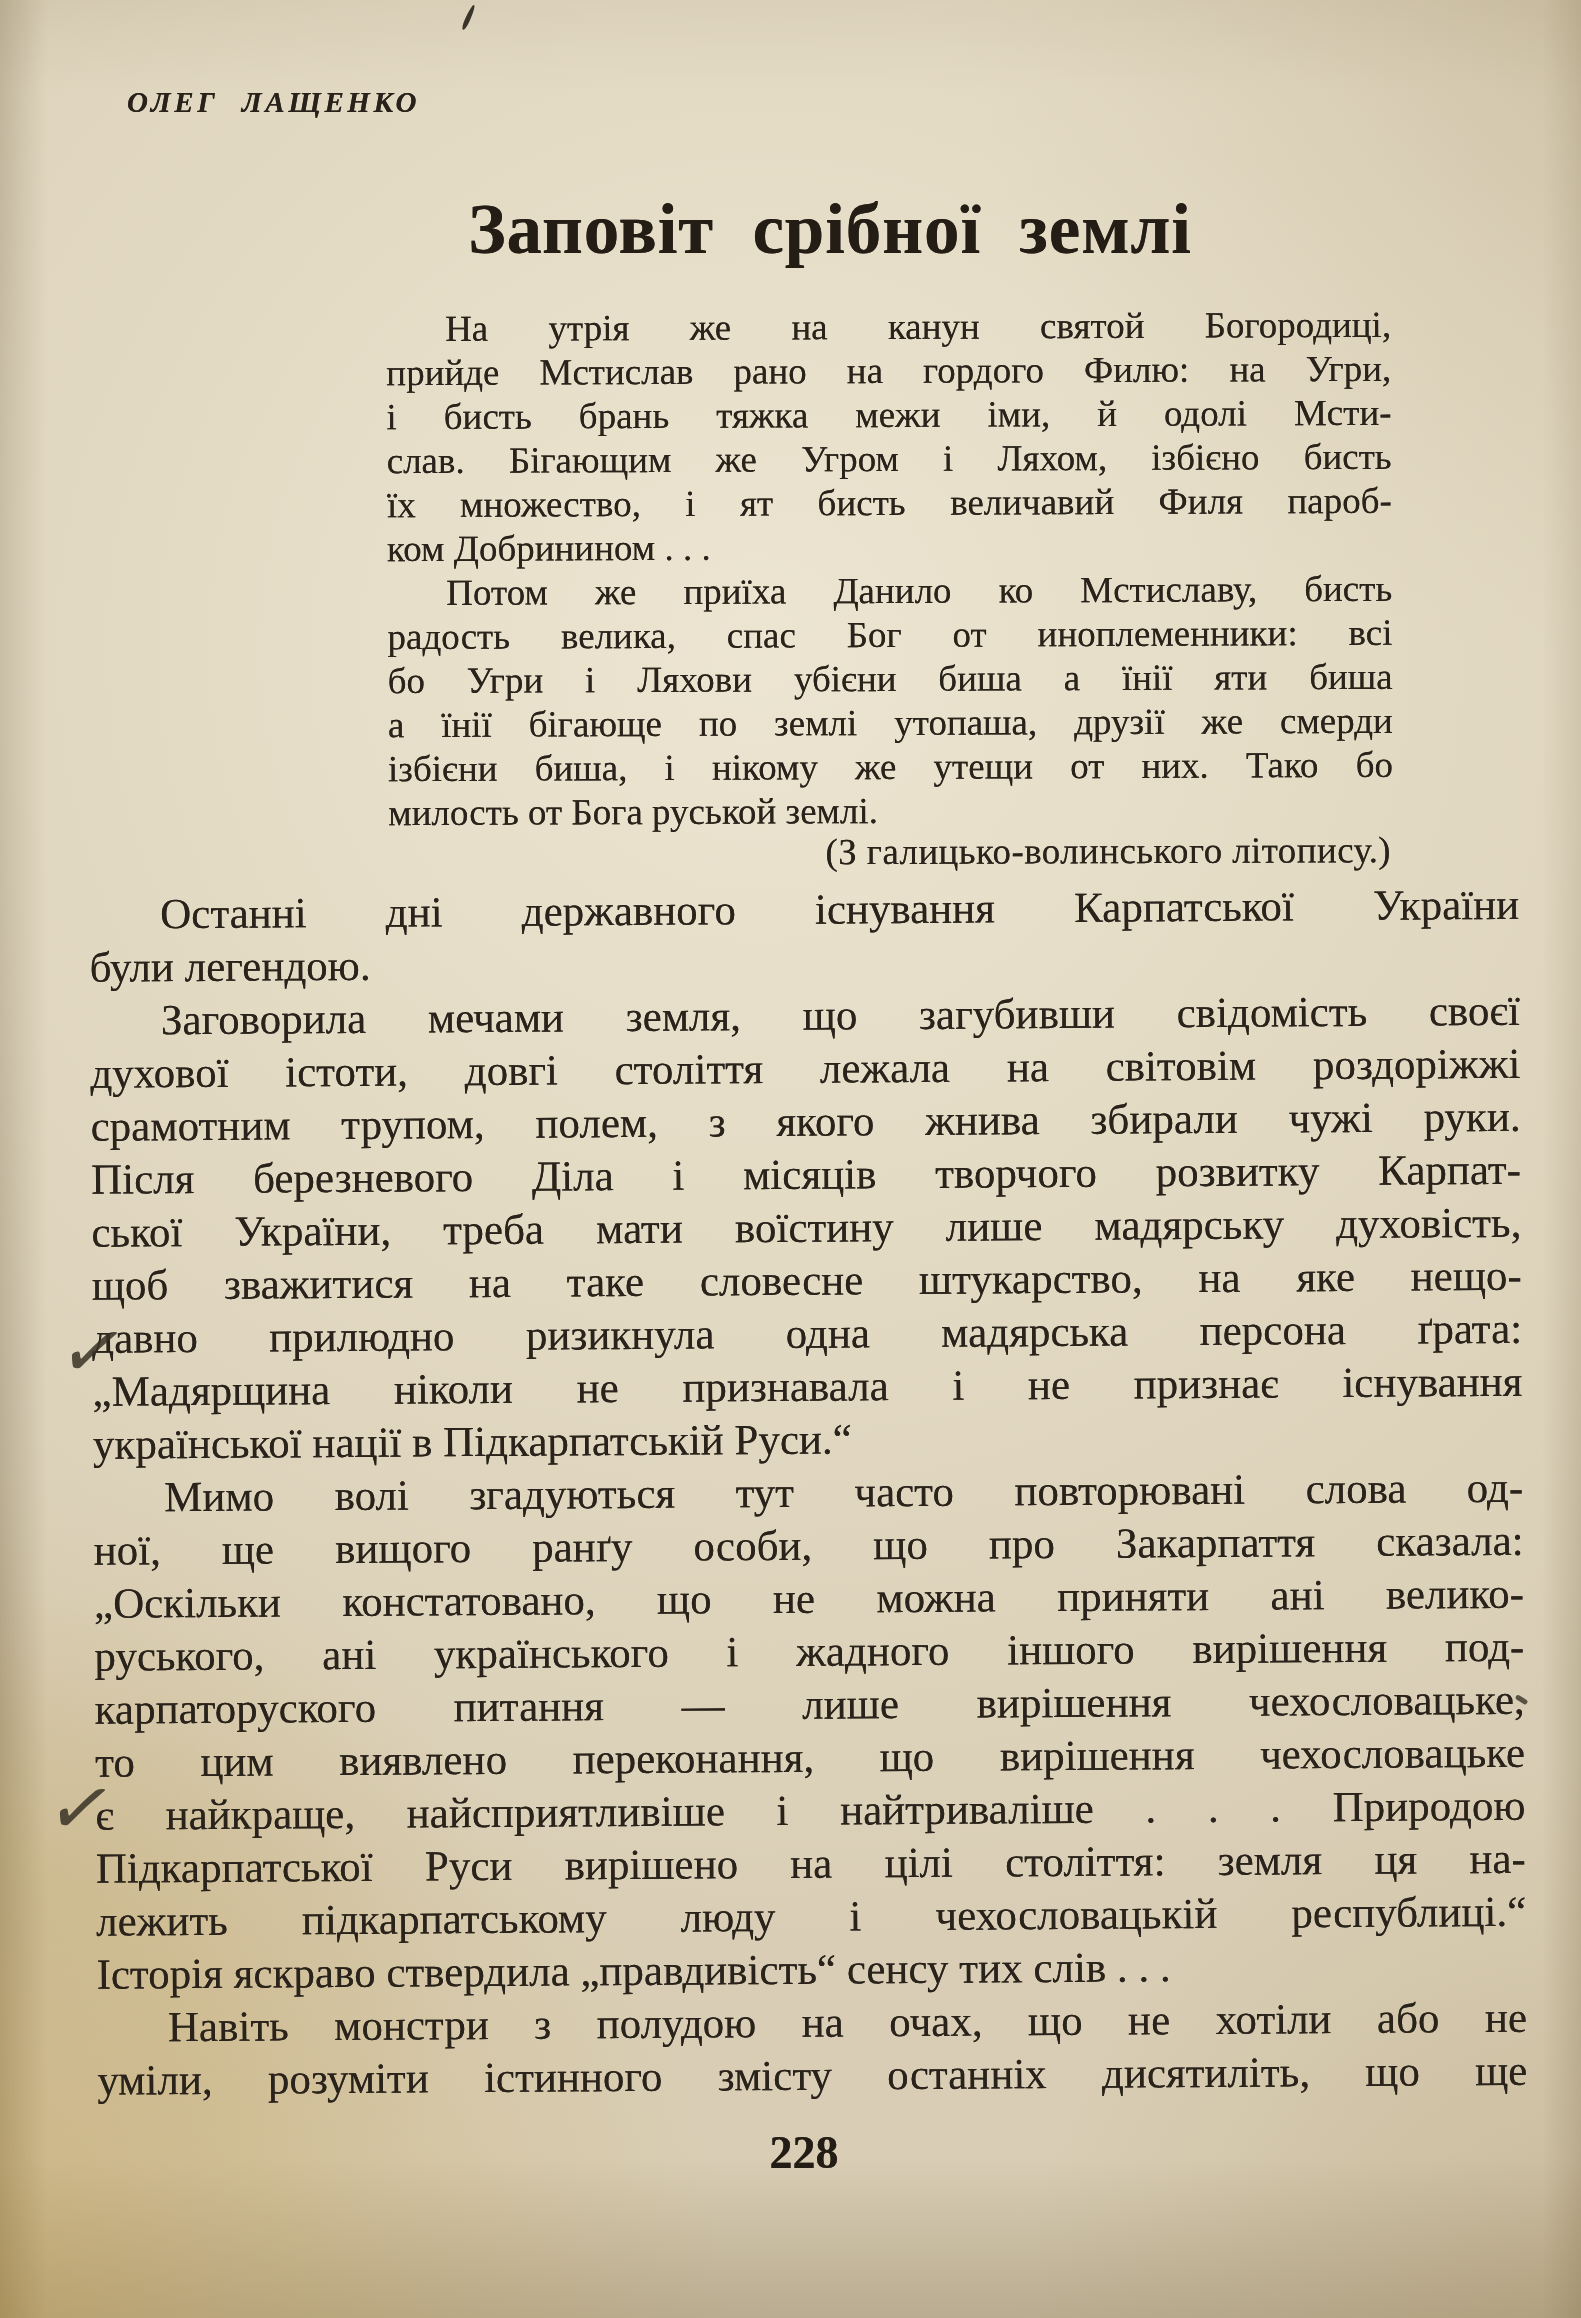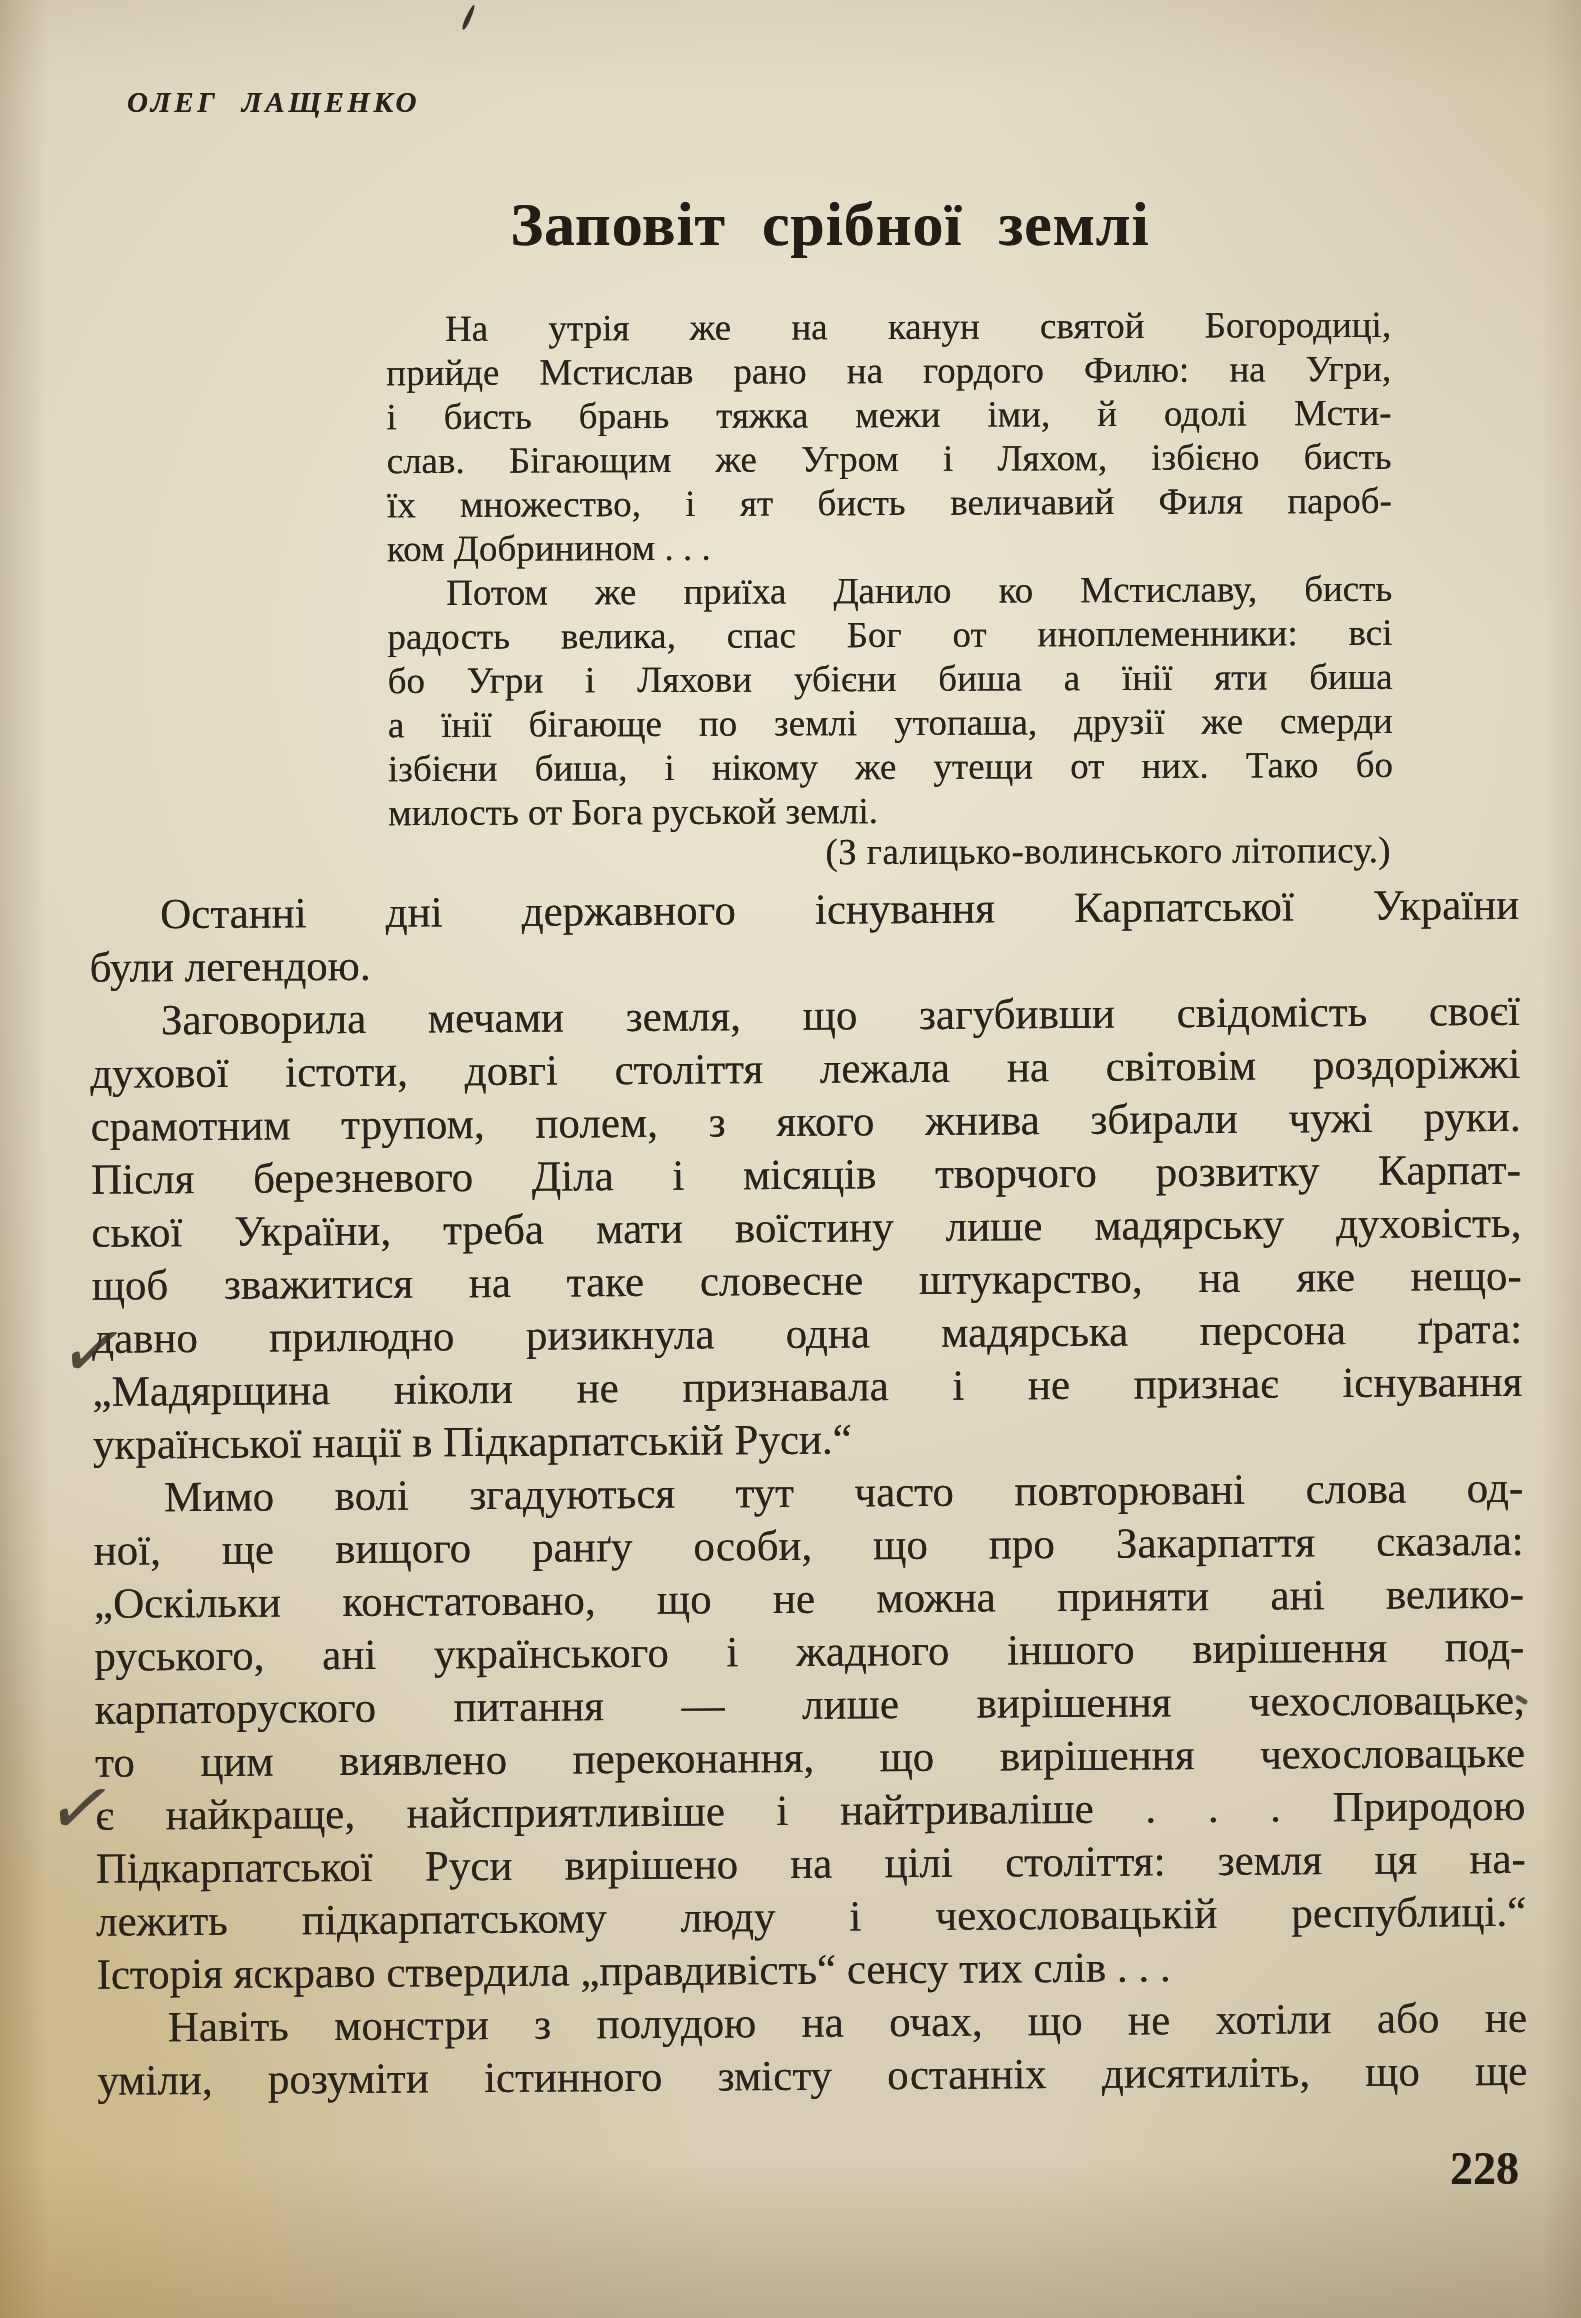--- a/index.html
+++ b/index.html
@@ -25,21 +25,21 @@
 
   #author{
     position:absolute;left:127px;top:86px;width:803px;
     font-style:italic;font-weight:bold;
     font-size:29px;letter-spacing:3.6px;word-spacing:12.5px;
     color:#29221a;
   }
   #title{
     position:absolute;left:143px;top:189px;width:1374px;
     text-align:center;font-weight:bold;
-    font-size:62px;letter-spacing:0.9px;word-spacing:19.6px;
+    font-size:71px;letter-spacing:0.9px;word-spacing:19.6px;
     color:#241d15;
   }
 
   #epigraph{
     position:absolute;left:386px;top:305px;width:1005px;
     font-size:37px;line-height:44px;
     transform:rotate(-0.25deg);transform-origin:50% 0;
   }
   #epigraph .line{ text-align:justify; text-align-last:justify; white-space:nowrap; }
   #epigraph .line.first{ text-indent:59px; }
@@ -54,23 +54,22 @@
     position:absolute;left:89px;top:887px;width:1430px;
     font-size:43px;line-height:53px;
     transform:rotate(-0.4deg);transform-origin:8% 0;
   }
   #bodytext .line{ text-align:justify; text-align-last:justify; white-space:nowrap; }
   #bodytext .line.first{ text-indent:71px; }
   #bodytext .line.last{ text-align-last:left; white-space:normal; }
 
   #pagenum{
     position:absolute;left:89px;top:2126px;width:1430px;
-    text-align:right;font-weight:bold;font-size:46px;
+    text-align:center;font-weight:bold;font-size:46px;
     color:#241d15;
-    margin-top:16px;
   }
 
   .check{
     position:absolute;
     font-family:"DejaVu Sans",sans-serif;
     font-size:75px;color:rgba(58,50,38,0.85);
     transform:rotate(6deg) skewX(-8deg);
     line-height:1;
   }
   #check-1{ left:62px;top:1314px; }

